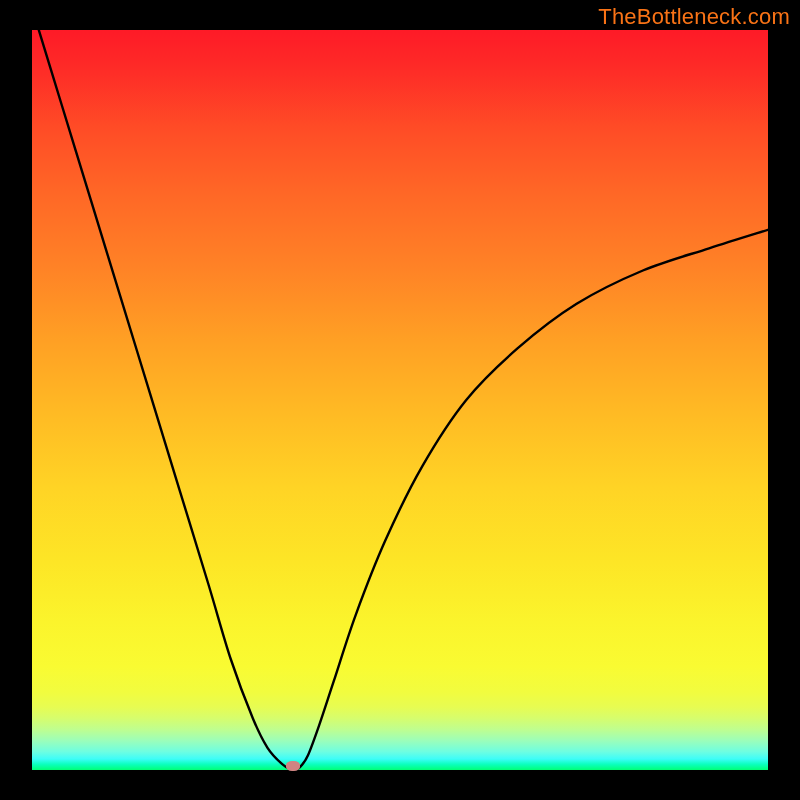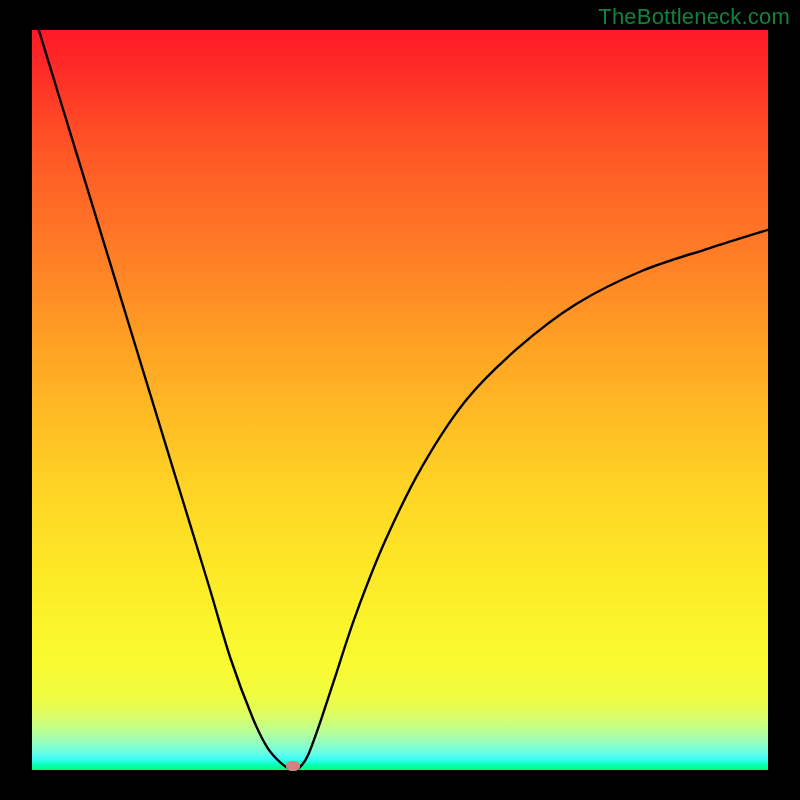--- a/index.html
+++ b/index.html
@@ -14,21 +14,21 @@
   .frame {
     position: relative;
     width: 800px;
     height: 800px;
     background: #000;
   }
   .watermark {
     position: absolute;
     top: 4px;
     right: 10px;
-    color: #15803d;
+    color: #f97316;
     font-size: 22px;
     font-weight: 400;
     letter-spacing: 0.2px;
     z-index: 10;
   }
   .plot {
     position: absolute;
     left: 32px;
     top: 30px;
     width: 736px;

